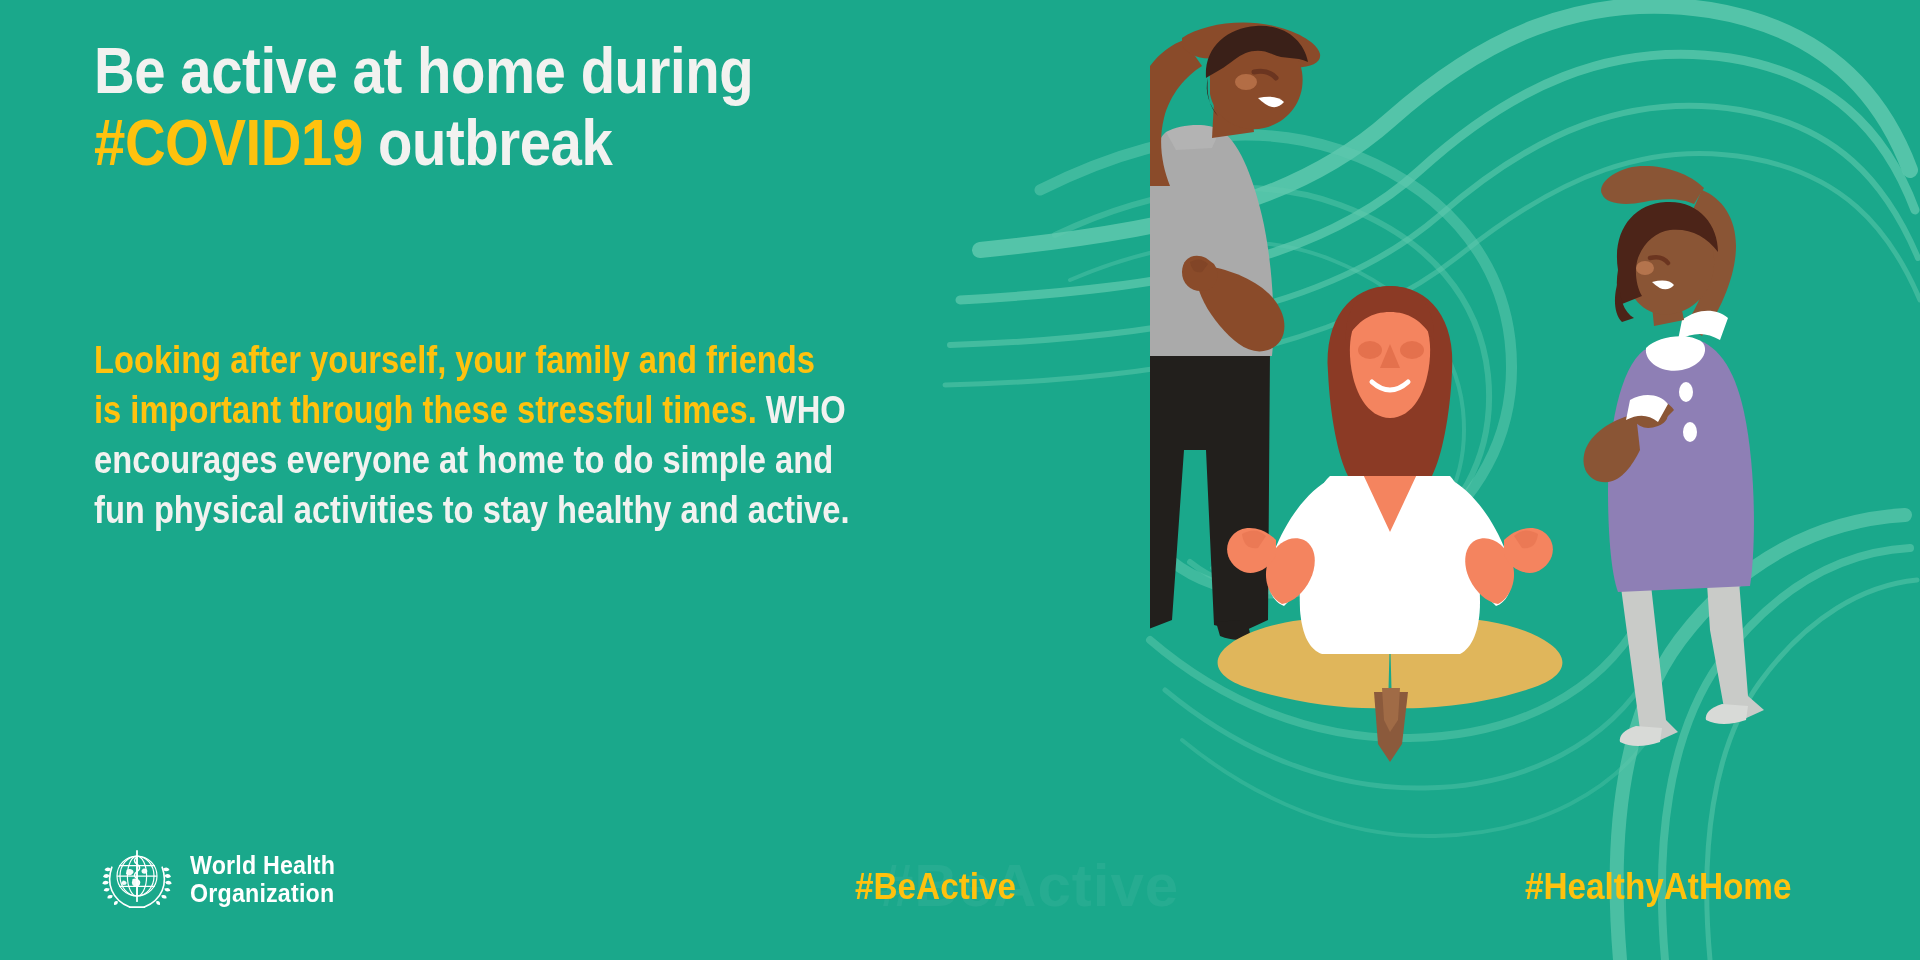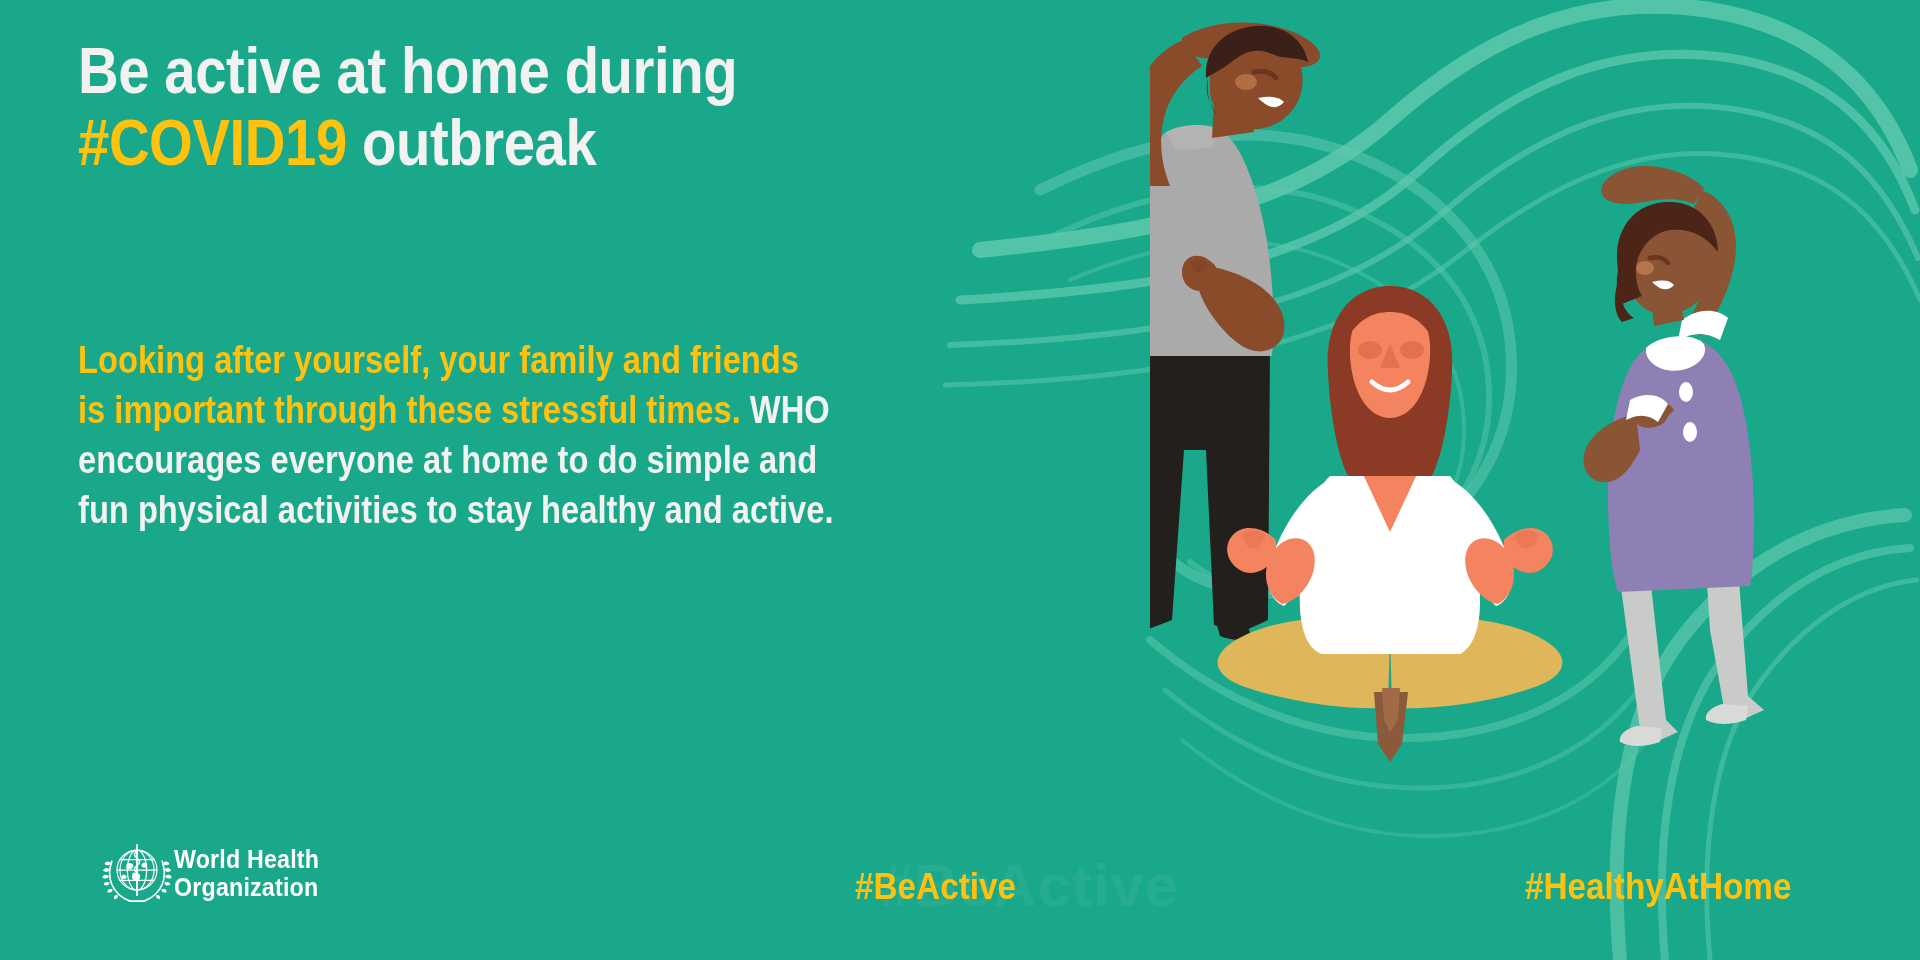--- a/index.html
+++ b/index.html
@@ -12,41 +12,41 @@
   }
   #poster{
     position:absolute; inset:0;
     background:#1AA88B;
     overflow:hidden;
   }
   
   #waves{ position:absolute; top:0; right:0; width:1000px; height:960px; }
   
   #text-col{
-    position:absolute; left:78px; top:0; width:880px; height:848px;
+    position:absolute; left:94px; top:0; width:880px; height:848px;
   }
   #headline{
     position:absolute; top:36px; left:0; width:880px;
     font-size:64px; line-height:1.12;
     font-weight:bold; color:#F2F2F0;
     letter-spacing:-0.5px;
     transform:scaleX(0.88); transform-origin:left top;
   }
   #headline .hl-covid{ color:#FFC20E; }
   #body-copy{
     position:absolute; top:335px; left:0; width:880px;
     font-size:38px; line-height:1.32;
     font-weight:bold; color:#F2F2F0;
     transform:scaleX(0.86); transform-origin:left top;
   }
   #body-copy .lead{ color:#FFC20E; }
   
   #who-logo{
-    position:absolute; left:100px; bottom:50px;
-    display:flex; align-items:center; 
+    position:absolute; left:100px; bottom:44px;
+    display:flex; align-items:center; gap:16px;
   }
   #who-emblem{ width:74px; height:74px; flex:0 0 auto; }
   #who-wordmark{
     color:#ffffff; font-size:25px; line-height:1.12;
     font-weight:bold; letter-spacing:0.2px;
     transform:scaleX(0.93); transform-origin:left center;
   }
   
   .hashtag{
     position:absolute; bottom:52px;

